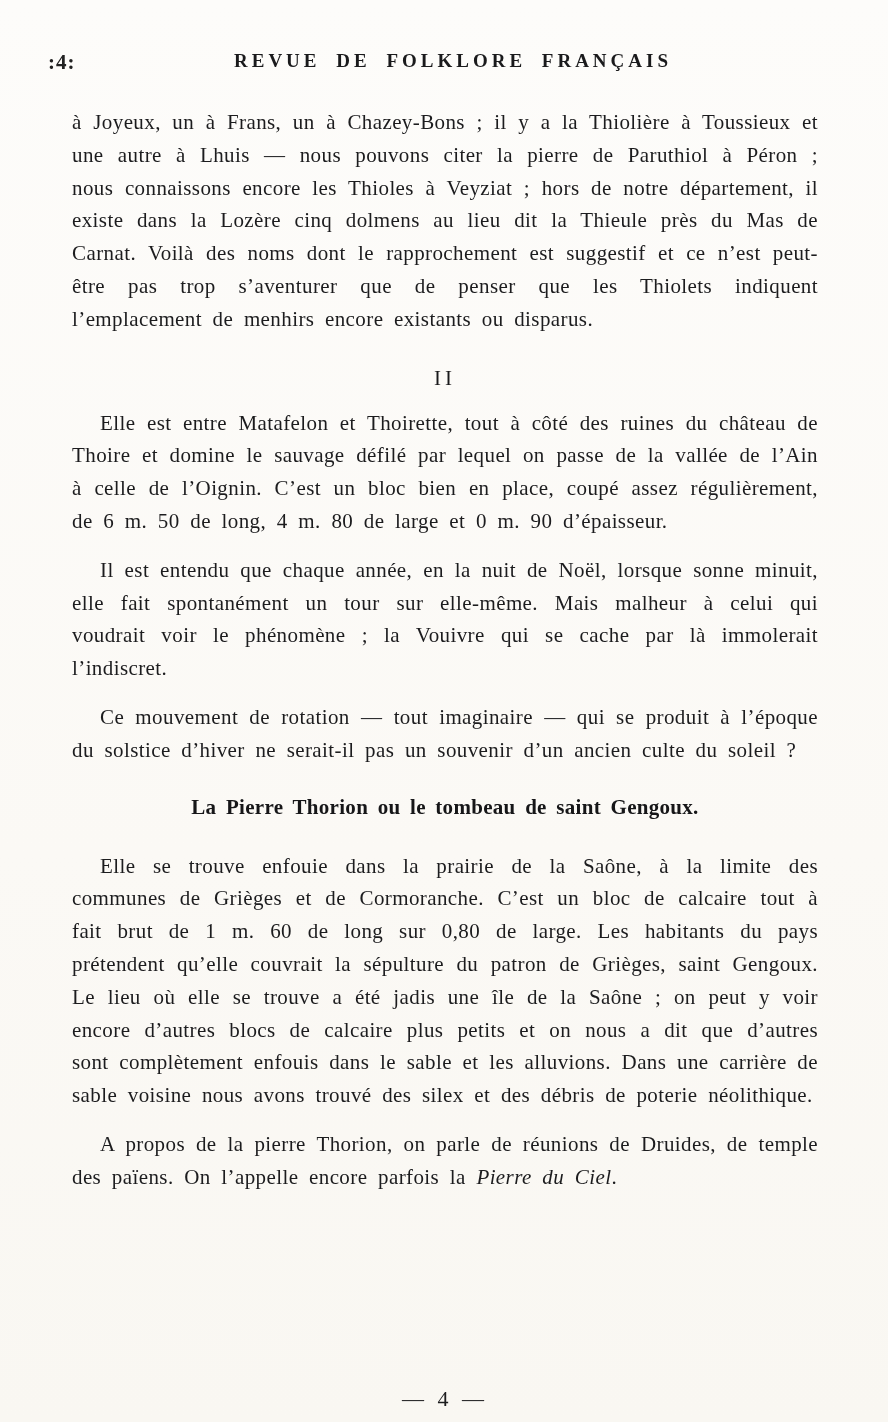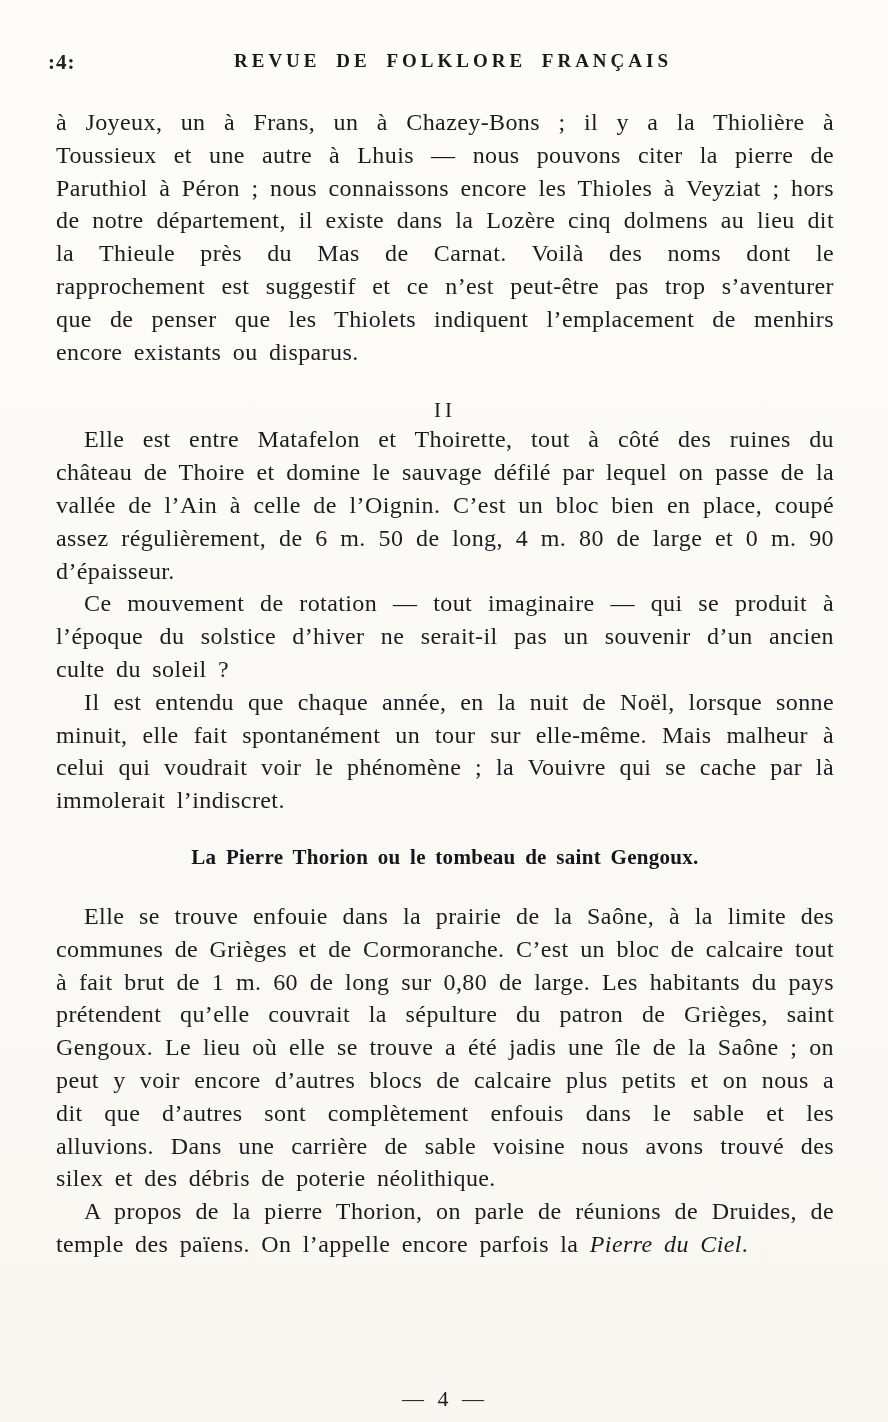--- a/index.html
+++ b/index.html
@@ -39,22 +39,22 @@
     right: 0;
     top: 2px;
     text-align: center;
     font-weight: 700;
     font-size: 19px;
     letter-spacing: 4px;
     word-spacing: 7px;
     color: #1a1a1c;
   }
   .para {
-    margin: 0;
-    font-size: 24px;
+    margin: 16px;
+    font-size: 21px;
     line-height: 32.8px;
     text-align: justify;
     text-indent: 28px;
     word-spacing: 5px;
     letter-spacing: 0.4px;
   }
   .para.no-indent { text-indent: 0; }
   .sec-num {
     text-align: center;
     font-size: 21px;
@@ -92,22 +92,22 @@
   <header class="header">
     <span class="mark">:4:</span>
     <span class="journal">REVUE DE FOLKLORE FRANÇAIS</span>
   </header>
 
   <p class="para no-indent">à Joyeux, un à Frans, un à Chazey-Bons ; il y a la Thiolière à Toussieux et une autre à Lhuis — nous pouvons citer la pierre de Paruthiol à Péron ; nous connaissons encore les Thioles à Veyziat ; hors de notre département, il existe dans la Lozère cinq dolmens au lieu dit la Thieule près du Mas de Carnat. Voilà des noms dont le rapprochement est suggestif et ce n’est peut-être pas trop s’aventurer que de penser que les Thiolets indiquent l’emplacement de menhirs encore existants ou disparus.</p>
 
   <section class="section">
     <div class="sec-num">II</div>
     <p class="para">Elle est entre Matafelon et Thoirette, tout à côté des ruines du château de Thoire et domine le sauvage défilé par lequel on passe de la vallée de l’Ain à celle de l’Oignin. C’est un bloc bien en place, coupé assez régulièrement, de 6 m. 50 de long, 4 m. 80 de large et 0 m. 90 d’épaisseur.</p>
+    <p class="para">Il est entendu que chaque année, en la nuit de Noël, lorsque sonne minuit, elle fait spontanément un tour sur elle-même. Mais malheur à celui qui voudrait voir le phénomène ; la Vouivre qui se cache par là immolerait l’indiscret.</p>
     <p class="para">Ce mouvement de rotation — tout imaginaire — qui se produit à l’époque du solstice d’hiver ne serait-il pas un souvenir d’un ancien culte du soleil ?</p>
-    <p class="para">Il est entendu que chaque année, en la nuit de Noël, lorsque sonne minuit, elle fait spontanément un tour sur elle-même. Mais malheur à celui qui voudrait voir le phénomène ; la Vouivre qui se cache par là immolerait l’indiscret.</p>
   </section>
 
   <section class="section">
     <h2 class="sec-title">La Pierre Thorion ou le tombeau de saint Gengoux.</h2>
     <p class="para">Elle se trouve enfouie dans la prairie de la Saône, à la limite des communes de Grièges et de Cormoranche. C’est un bloc de calcaire tout à fait brut de 1 m. 60 de long sur 0,80 de large. Les habitants du pays prétendent qu’elle couvrait la sépulture du patron de Grièges, saint Gengoux. Le lieu où elle se trouve a été jadis une île de la Saône ; on peut y voir encore d’autres blocs de calcaire plus petits et on nous a dit que d’autres sont complètement enfouis dans le sable et les alluvions. Dans une carrière de sable voisine nous avons trouvé des silex et des débris de poterie néolithique.</p>
     <p class="para closing"><span>A propos de la pierre Thorion, on parle de réunions de Druides, de temple des païens. On l’appelle encore parfois la </span><em>Pierre du Ciel</em><span>.</span></p>
   </section>
 
   <footer class="footer">
     <span>— 4 —</span>

